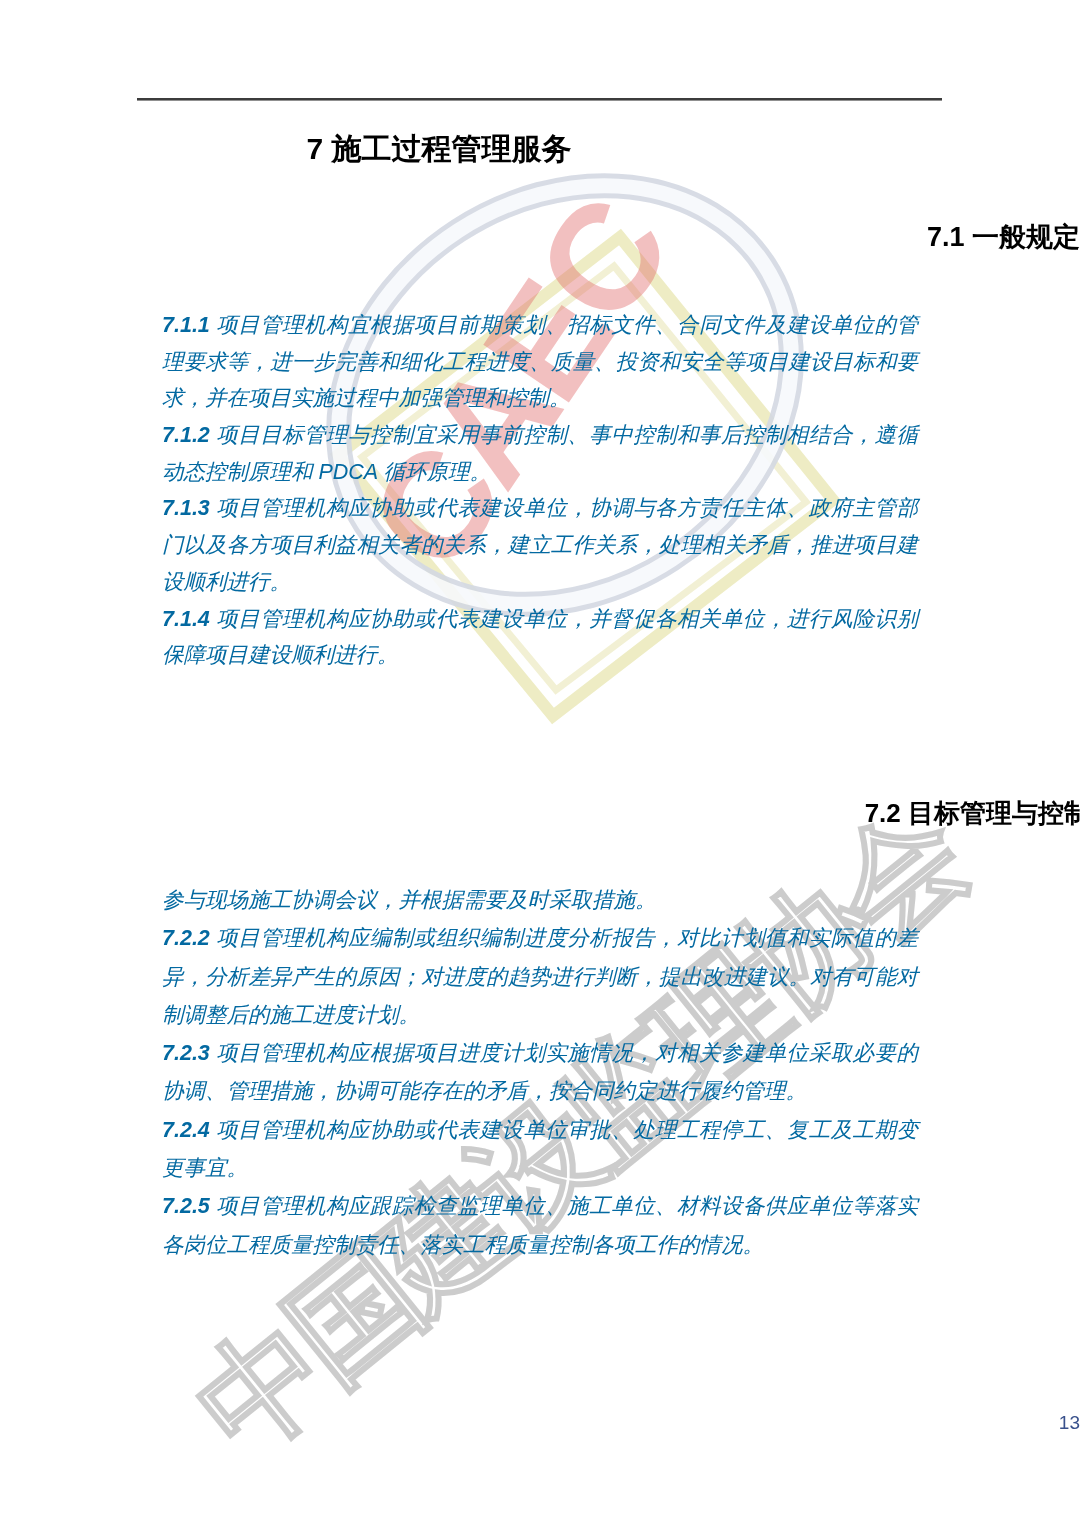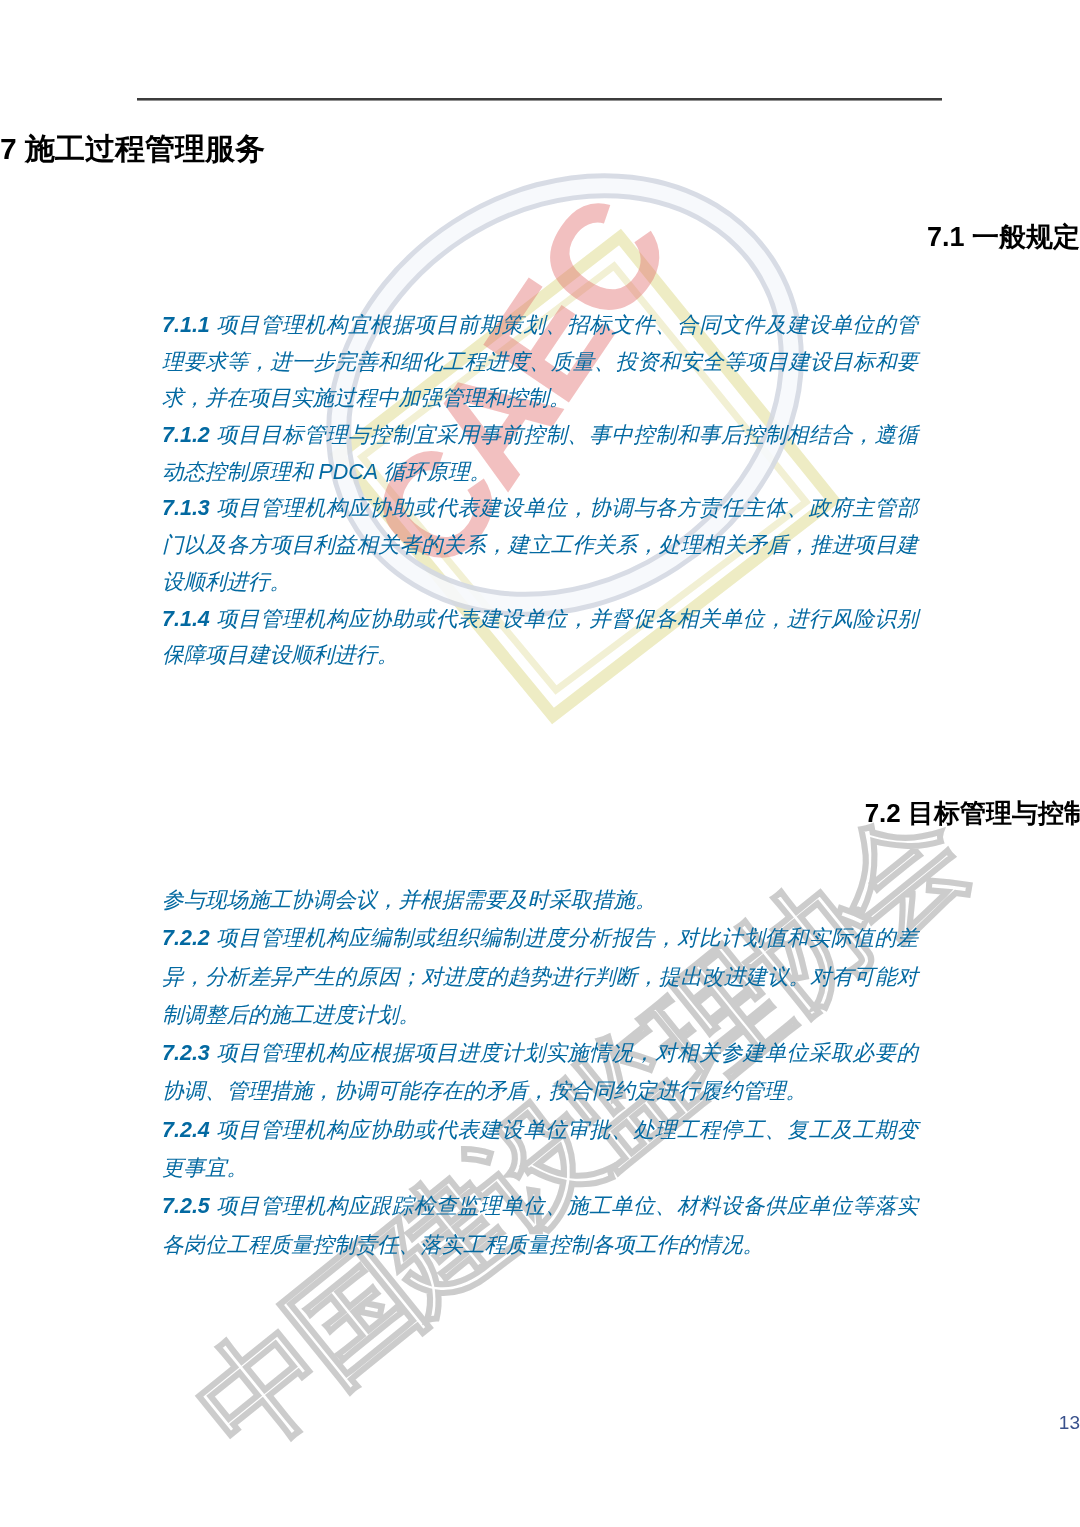--- a/index.html
+++ b/index.html
@@ -7,21 +7,21 @@
     position:relative;width:1080px;height:1527px;background:#ffffff;
     overflow:hidden;font-family:"Liberation Sans",sans-serif;color:#1f1f1f;
   }
   #wm{position:absolute;left:0;top:0;z-index:0;}
   .fg{position:absolute;z-index:1;}
   #header-rule{
     left:137px;top:98px;width:805px;height:3px;
     background:linear-gradient(#3c3c3c 0 62%,#909090 62% 100%);
   }
   #doc-title{
-    left:0;top:128px;width:878px;text-align:left;
+    left:0;top:128px;width:878px;text-align:center;
     font-size:30px;font-weight:bold;color:#000;line-height:42px;
   }
   .sec-heading{
     left:0;width:1080px;text-align:right;
     font-weight:bold;color:#000;
   }
   #sec1-heading{top:218px;font-size:27px;line-height:38px;}
   #sec2-heading{top:794px;font-size:26px;line-height:38px;padding-left:10px;}
   .body-block{left:162px;width:756px;font-size:21.5px;color:#0369a1;font-style:italic;}
   #sec1-body{top:307px;}

